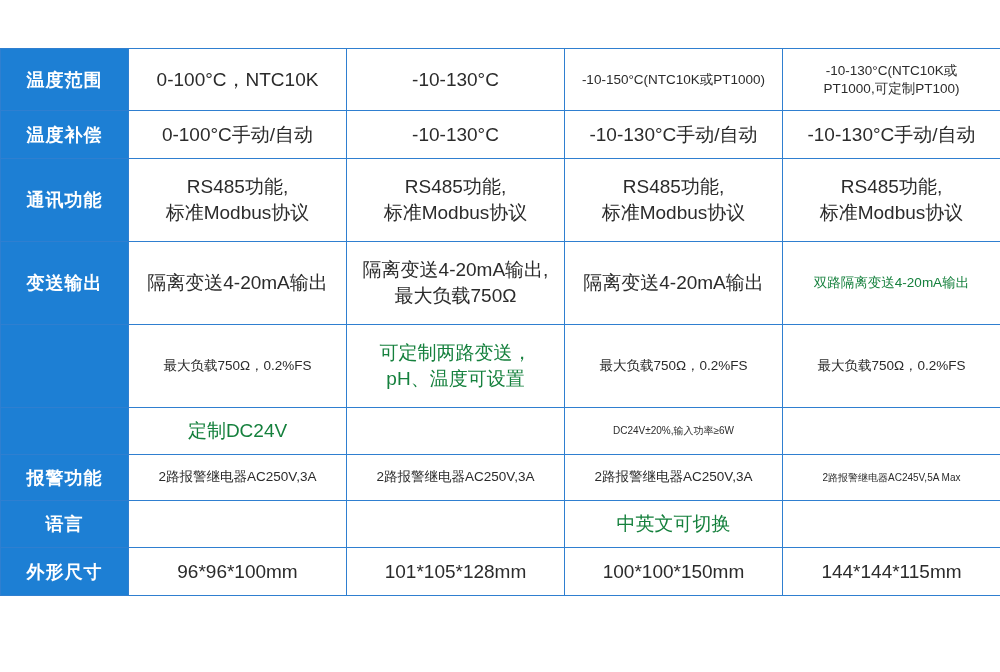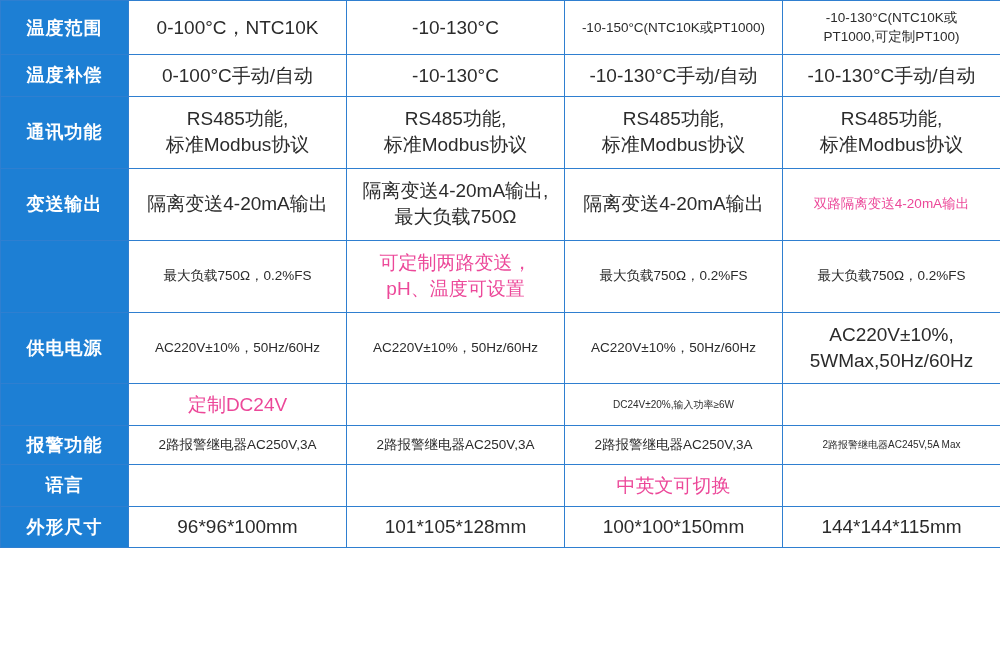--- a/index.html
+++ b/index.html
@@ -12,20 +12,21 @@
     height: 672px;
     font-family: "Liberation Sans", "DejaVu Sans", sans-serif;
     color: #2b2b2b;
     overflow: hidden;
   }
   .spec-table {
     width: 1000px;
     height: 548px;
     border-collapse: collapse;
     table-layout: fixed;
+    margin-top: 48px;
   }
   .spec-table td {
     border: 1px solid #2f7fd0;
     vertical-align: middle;
     text-align: center;
     padding: 4px 6px;
     box-sizing: border-box;
   }
   .label-cell {
     background: #1d7fd4;
@@ -39,21 +40,21 @@
     background: #1d7fd4;
   }
   .data-cell {
     background: #ffffff;
     font-size: 19px;
     line-height: 1.35;
     color: #2b2b2b;
     width: 218px;
   }
   .data-cell.highlight {
-    color: #ec4899;
+    color: #15803d;
   }
   .cell-line {
     display: block;
     white-space: nowrap;
   }
   .tight {
     font-size: 13.5px;
   }
   .smaller {
     font-size: 10px;
@@ -140,36 +141,20 @@
           <span class="cell-line">pH、温度可设置</span>
         </td>
         <td class="data-cell tight">
           <span class="cell-line">最大负载750Ω，0.2%FS</span>
         </td>
         <td class="data-cell tight">
           <span class="cell-line">最大负载750Ω，0.2%FS</span>
         </td>
       </tr>
       <tr>
-        <td class="label-cell">供电电源</td>
-        <td class="data-cell tight">
-          <span class="cell-line">AC220V±10%，50Hz/60Hz</span>
-        </td>
-        <td class="data-cell tight">
-          <span class="cell-line">AC220V±10%，50Hz/60Hz</span>
-        </td>
-        <td class="data-cell tight">
-          <span class="cell-line">AC220V±10%，50Hz/60Hz</span>
-        </td>
-        <td class="data-cell">
-          <span class="cell-line">AC220V±10%,</span>
-          <span class="cell-line">5WMax,50Hz/60Hz</span>
-        </td>
-      </tr>
-      <tr>
         <td class="label-cell blank"></td>
         <td class="data-cell highlight">
           <span class="cell-line">定制DC24V</span>
         </td>
         <td class="data-cell">
           <span class="cell-line"></span>
         </td>
         <td class="data-cell smaller">
           <span class="cell-line">DC24V±20%,输入功率≥6W</span>
         </td>

